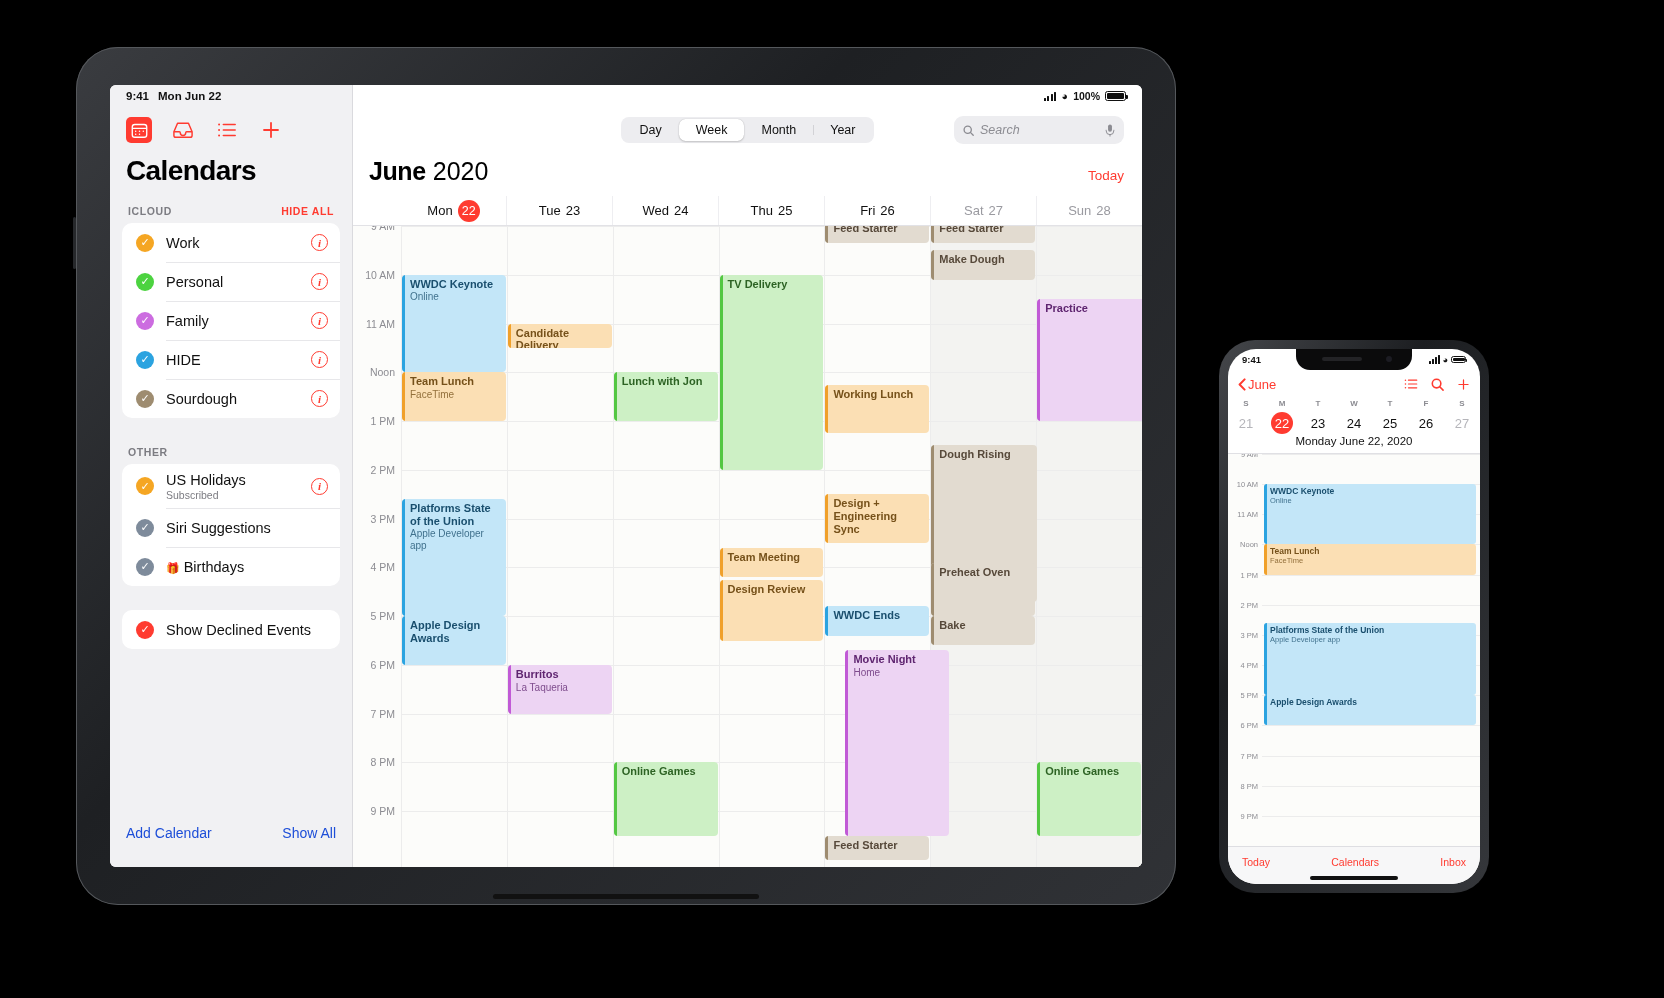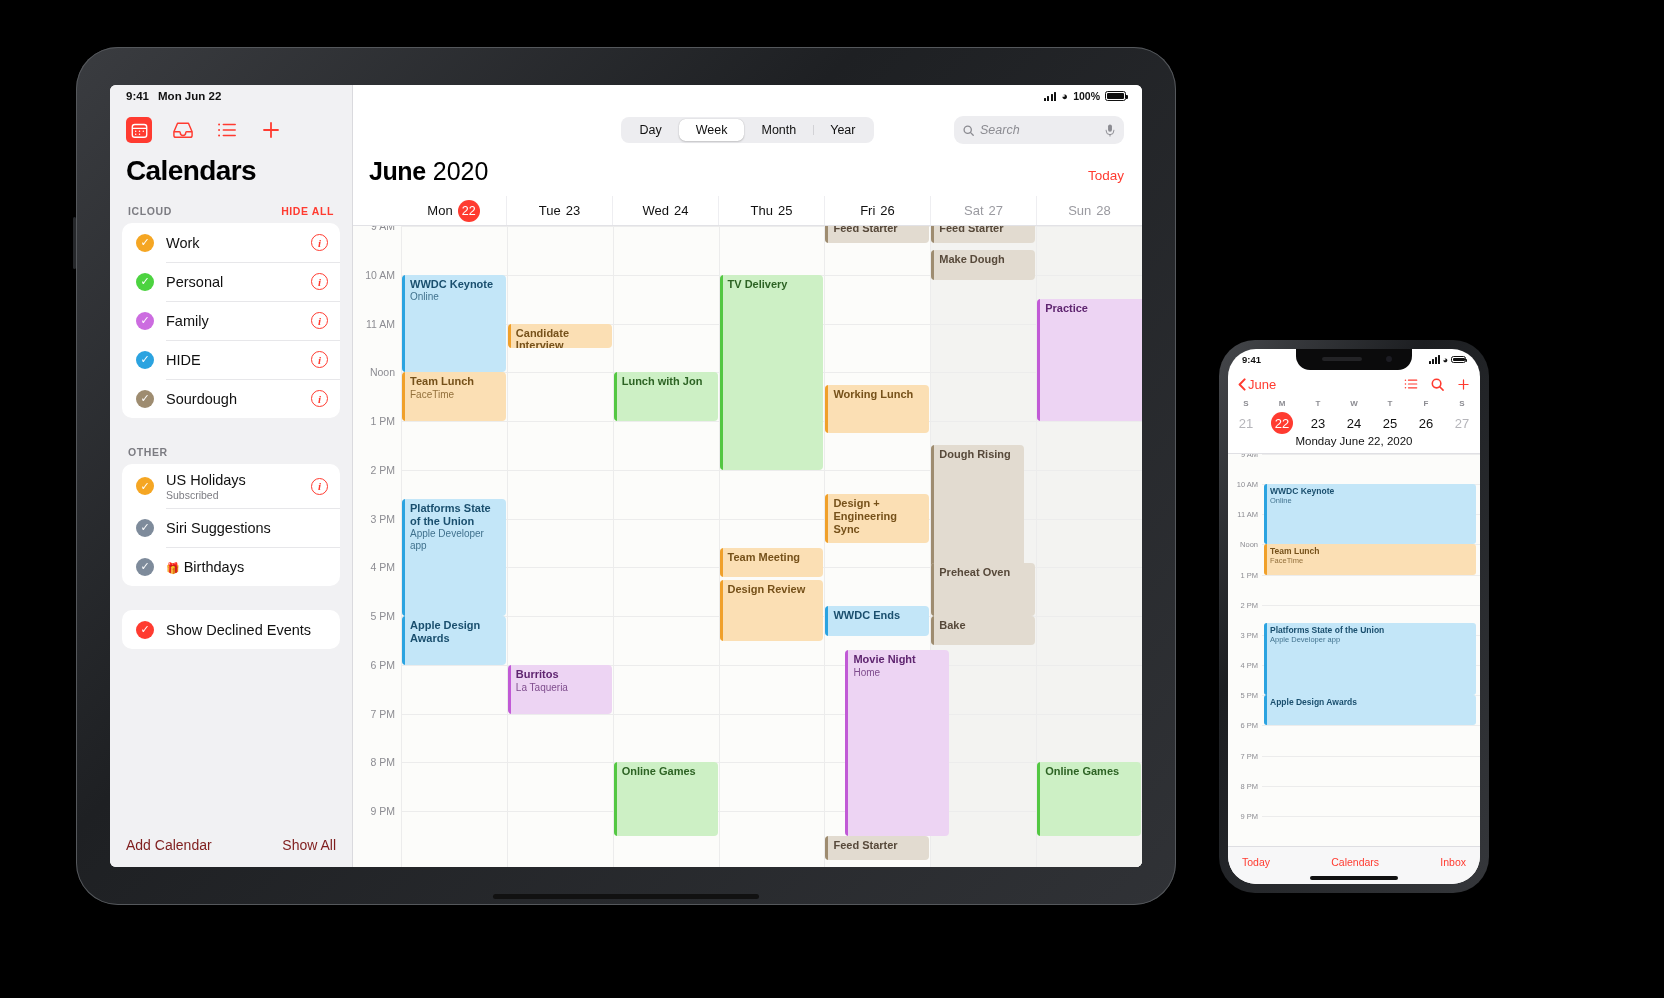--- a/index.html
+++ b/index.html
@@ -99,22 +99,22 @@
   .info {
     margin-left:auto; width:17px;height:17px;border-radius:50%;
     border:1.3px solid #ff3b30; color:#ff3b30; font-size:11px;
     display:flex;align-items:center;justify-content:center;
     font-family:"Liberation Serif", serif; font-style:italic; font-weight:bold;
     cursor:pointer;
   }
   .gift { color:#ff3b30; margin-right:5px; font-size:13px; }
   .spacer { height: 20px; }
   #sb-bottom {
-    margin-top:auto; display:flex; padding: 12px 16px 14px 16px;
-    font-size:14px; color:#7f1d1d;
+    margin-top:auto; display:flex; padding: 12px 16px 26px 16px;
+    font-size:14px; color:#1d4ed8;
   }
   #sb-bottom .right { margin-left:auto; }
   #sb-bottom span { cursor:pointer; }
 
   
   #main { flex:1; display:flex; flex-direction:column; background:#fff; position:relative; padding-top:22px; }
   #main-top { height: 46px; display:flex; align-items:center; justify-content:center;
     position:relative; padding: 0 18px; }
   #seg {
     display:flex; background:#ededf0; border-radius:8px; padding:2px; gap:0;
@@ -494,36 +494,36 @@
               <div class="t">Make Dough</div>
             </div>
             <div class="ev c-blue" style="left: 49px; width: 103.857px; top: 48.7692px; height: 97.5385px;">
               <div class="t">WWDC Keynote</div>
               <div class="s">Online</div>
             </div>
             <div class="ev c-green" style="left: 366.571px; width: 103.857px; top: 48.7692px; height: 195.077px;">
               <div class="t">TV Delivery</div>
             </div>
             <div class="ev c-orange" style="left: 154.857px; width: 103.857px; top: 97.5385px; height: 24.3846px;">
-              <div class="t">Candidate Interview</div>
+              <div class="t">Candidate Delivery</div>
             </div>
             <div class="ev c-purple" style="left: 684.143px; width: 122px; top: 73.1538px; height: 121.923px;">
               <div class="t">Practice</div>
             </div>
             <div class="ev c-orange" style="left: 49px; width: 103.857px; top: 146.308px; height: 48.7692px;">
               <div class="t">Team Lunch</div>
               <div class="s">FaceTime</div>
             </div>
             <div class="ev c-green" style="left: 260.714px; width: 103.857px; top: 146.308px; height: 48.7692px;">
               <div class="t">Lunch with Jon</div>
             </div>
             <div class="ev c-orange" style="left: 472.429px; width: 103.857px; top: 158.5px; height: 48.7692px;">
               <div class="t">Working Lunch</div>
             </div>
-            <div class="ev c-brown" style="left: 578.286px; width: 93px; top: 219.462px; height: 156.062px;">
+            <div class="ev c-brown" style="left: 578.286px; width: 106px; top: 219.462px; height: 156.062px;">
               <div class="t">Dough Rising</div>
             </div>
             <div class="ev c-orange" style="left: 472.429px; width: 103.857px; top: 268.231px; height: 48.7692px;">
               <div class="t">Design + Engineering Sync</div>
             </div>
             <div class="ev c-blue" style="left: 49px; width: 103.857px; top: 273.108px; height: 117.046px;">
               <div class="t">Platforms State of the Union</div>
               <div class="s">Apple Developer app</div>
             </div>
             <div class="ev c-brown" style="left: 578.286px; width: 103.857px; top: 336.508px; height: 53.6462px;">

